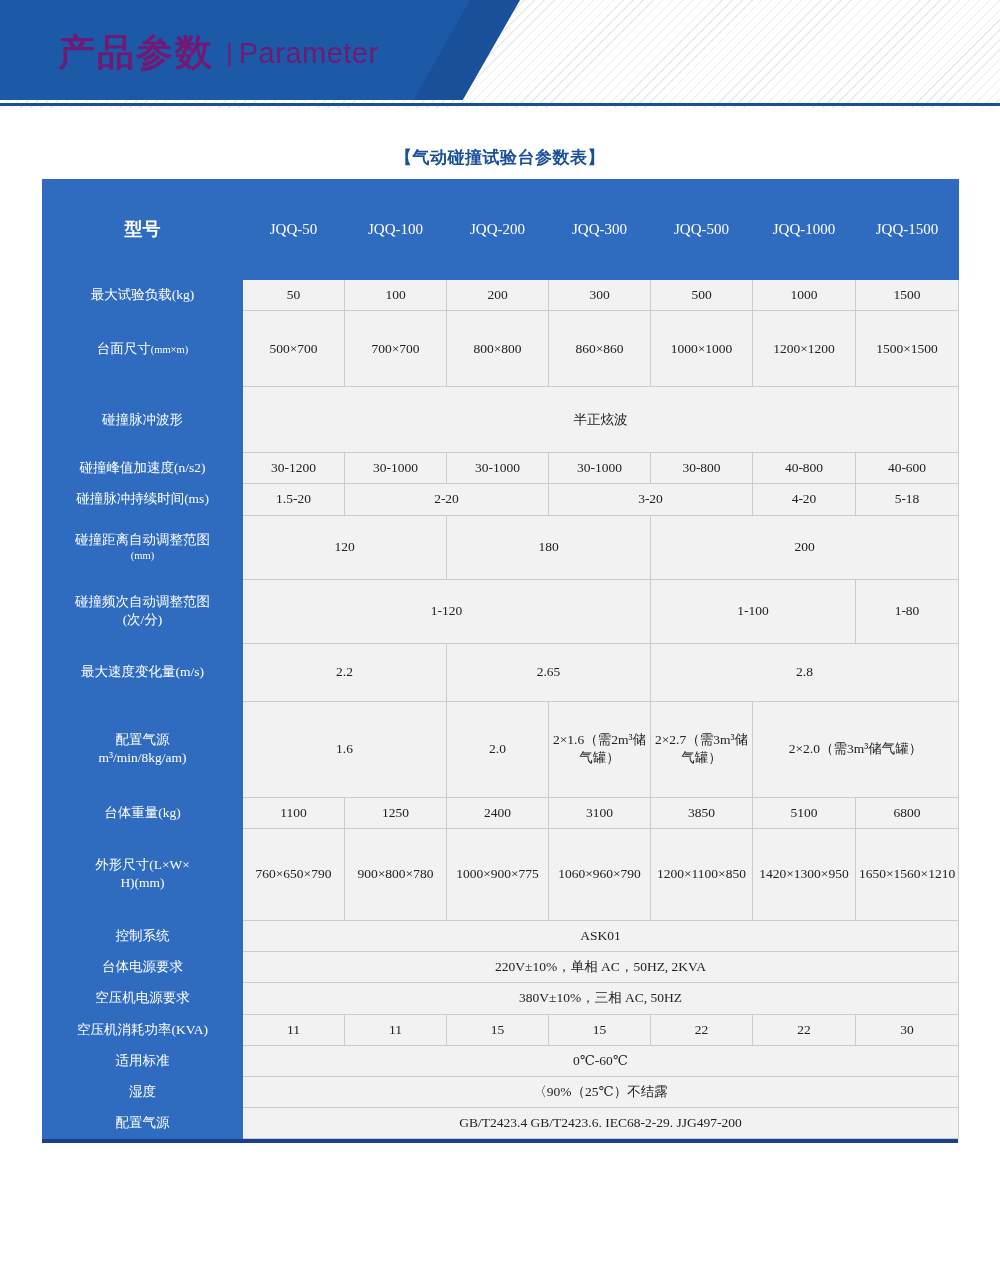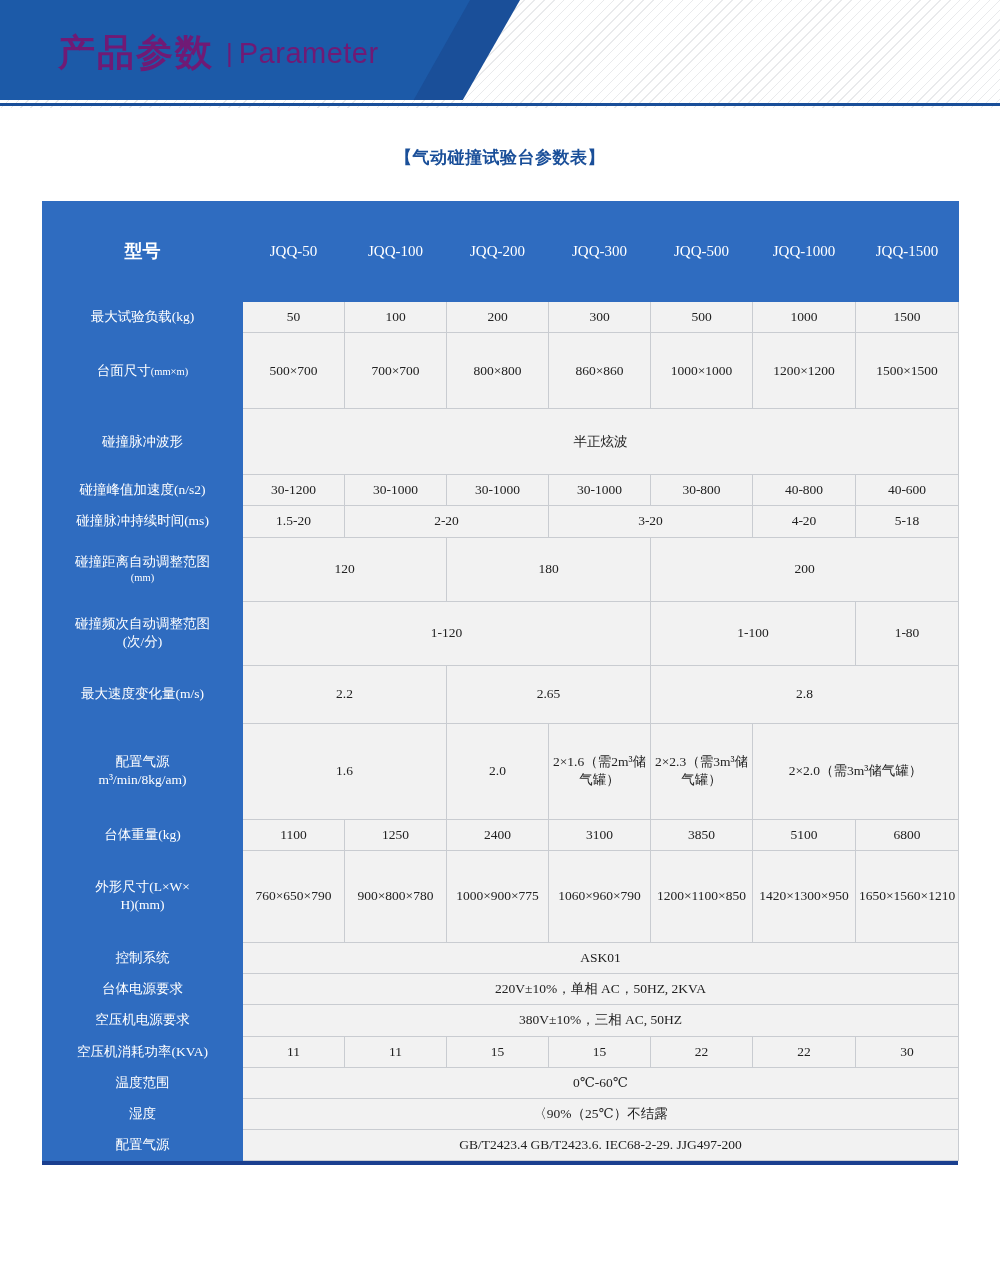--- a/index.html
+++ b/index.html
@@ -72,21 +72,21 @@
     vertical-align: middle;
     letter-spacing: 0.5px;
   }
 
   
   .table-title {
     text-align: center;
     color: #1a4f99;
     font-weight: bold;
     font-size: 17px;
-    margin: 38px 0 32px 0;
+    margin: 38px 0 10px 0;
     font-family: "Liberation Sans", sans-serif;
     letter-spacing: 0.5px;
   }
 
   
   .table-wrap {
     width: 916px;
     margin: 0 auto;
   }
   table.spec {
@@ -250,21 +250,21 @@
   </tr>
 
   <tr style="height:96px">
     <td class="label">
       <div>配置气源</div>
       <div>m³/min/8kg/am)</div>
     </td>
     <td colspan="2">1.6</td>
     <td>2.0</td>
     <td>2×1.6（需2m³储气罐）</td>
-    <td>2×2.3（需3m³储气罐）</td>
+    <td>2×2.7（需3m³储气罐）</td>
     <td colspan="2">2×2.0（需3m³储气罐）</td>
   </tr>
 
   <tr>
     <td class="label">台体重量(kg)</td>
     <td>1100</td>
     <td>1250</td>
     <td>2400</td>
     <td>3100</td>
     <td>3850</td>
@@ -307,21 +307,21 @@
     <td>11</td>
     <td>11</td>
     <td>15</td>
     <td>15</td>
     <td>22</td>
     <td>22</td>
     <td>30</td>
   </tr>
 
   <tr>
-    <td class="label">温度范围</td>
+    <td class="label">适用标准</td>
     <td colspan="7">0℃-60℃</td>
   </tr>
 
   <tr>
     <td class="label">湿度</td>
     <td colspan="7">〈90%（25℃）不结露</td>
   </tr>
 
   <tr>
     <td class="label">配置气源</td>

